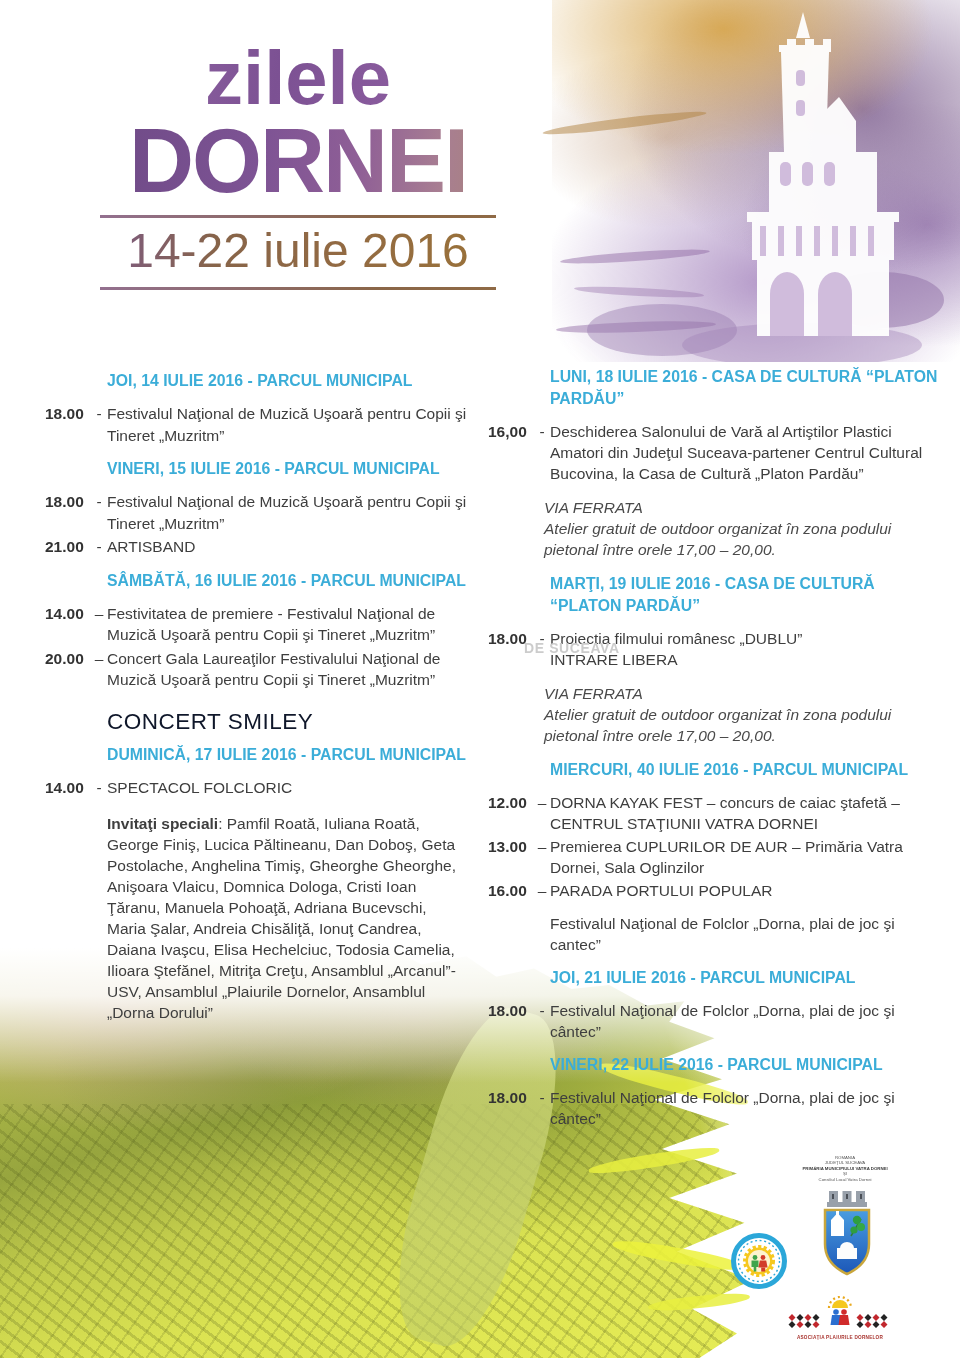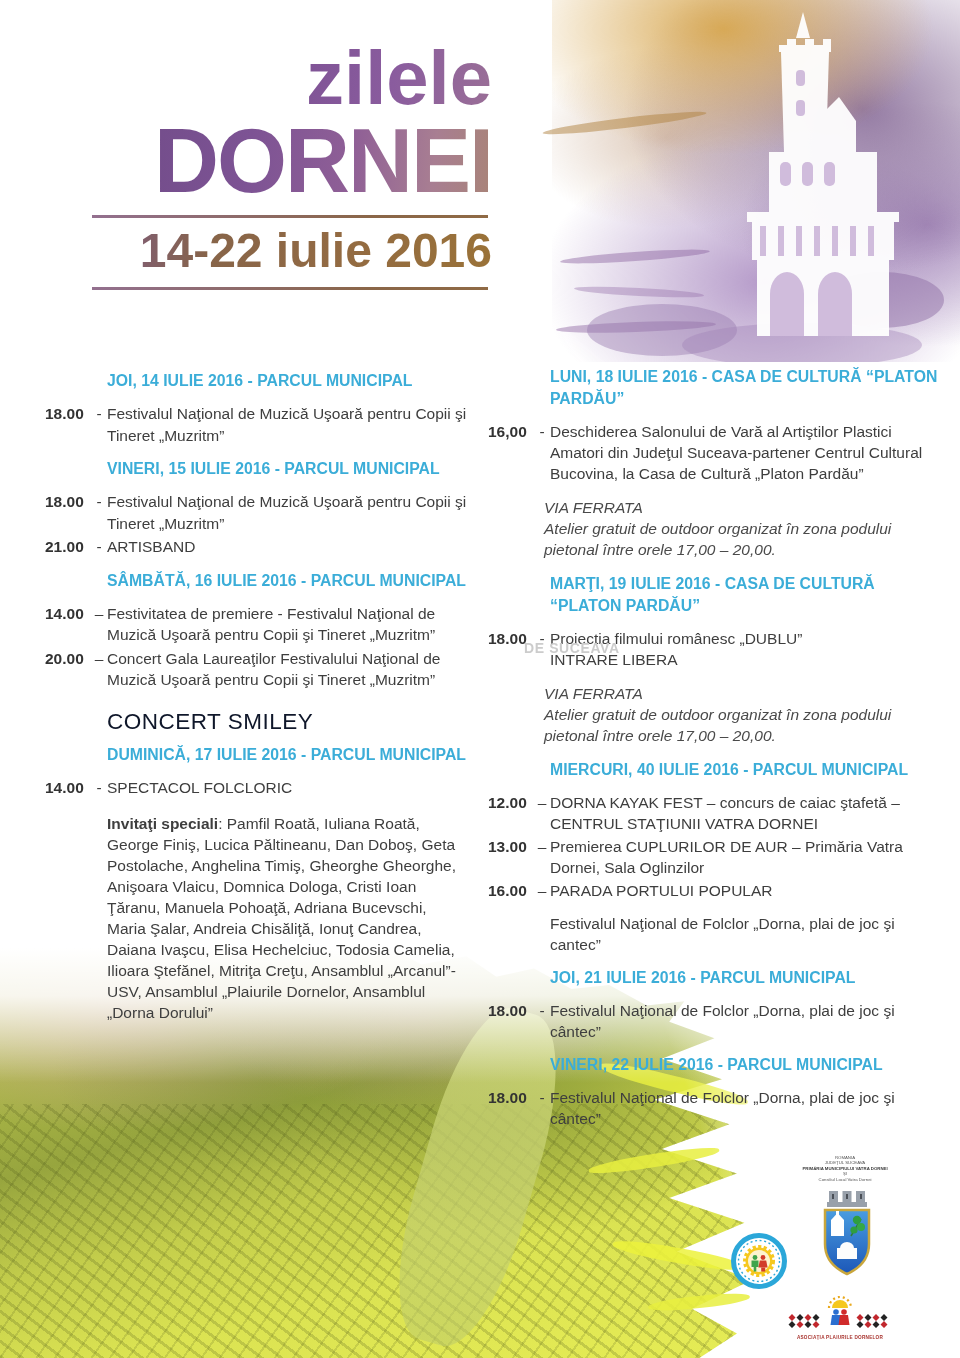--- a/index.html
+++ b/index.html
@@ -1,28 +1,28 @@
 <!DOCTYPE html>
 <html><head>
 <meta charset="utf-8">
 <style>
   html,body{margin:0;padding:0;background:#e9e9e9;}
   .poster{position:relative;width:960px;height:1358px;background:#ffffff;overflow:hidden;
           font-family:"Liberation Sans",sans-serif;color:#3e3e3e;}
 
   
-  .title-block{position:absolute;left:88px;top:40px;width:404px;text-align:right;z-index:3;}
+  .title-block{position:absolute;left:96px;top:40px;width:404px;text-align:center;z-index:3;}
   .title-zilele{font-size:76px;font-weight:700;line-height:1;
      background:linear-gradient(100deg,#9368a6,#7c5193 45%,#8a5c9e 75%,#9a6f96);
      -webkit-background-clip:text;background-clip:text;color:transparent;}
   .title-dornei{font-size:90px;font-weight:800;letter-spacing:-2px;line-height:1;margin-top:0px;
      background:linear-gradient(95deg,#6e4a86,#7d5394 40%,#8f5f96 65%,#a87e92 85%,#a98478);
      -webkit-background-clip:text;background-clip:text;color:transparent;}
   .title-rule{height:3px;background:linear-gradient(90deg,#93708f,#8a6648 70%,#8f6a45);margin:9px 4px 8px 4px;}
-  .title-date{font-size:48px;font-weight:700;line-height:1.05;
+  .title-date{font-size:48px;font-weight:400;line-height:1.05;
      background:linear-gradient(95deg,#7c5a88,#876449 30%,#926a43 60%,#9a7238);
      -webkit-background-clip:text;background-clip:text;color:transparent;}
   .title-rule.bottom{margin-top:11px;}
 
   
   .watercolor{position:absolute;left:552px;top:0;width:408px;height:362px;z-index:1;}
   .wash{position:absolute;inset:0;
     background:
       radial-gradient(300px 180px at 42% 8%, rgba(214,164,74,.92), rgba(214,164,74,0) 70%),
       radial-gradient(330px 230px at 76% 30%, rgba(128,98,145,.85), rgba(128,98,145,0) 72%),

